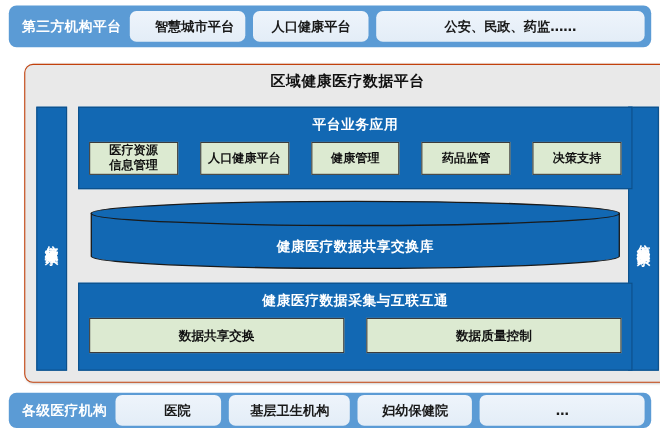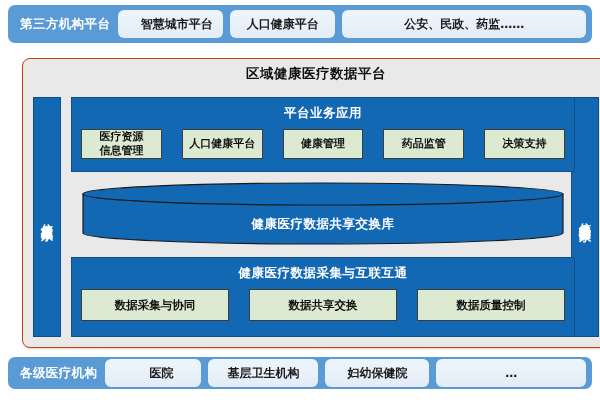--- a/index.html
+++ b/index.html
@@ -229,21 +229,20 @@
       <svg width="484" height="67" viewBox="0 0 484 67">
         <path d="M2,14 L2,53 C2,59 110,64 242,64 C374,64 482,59 482,53 L482,14 Z" fill="#1268b3" stroke="#1a1a1a" stroke-width="1.2"></path>
         <ellipse cx="242" cy="14" rx="240" ry="11" fill="#1268b3" stroke="#1a1a1a" stroke-width="1.2"></ellipse>
       </svg>
       <div id="db-label">健康医疗数据共享交换库</div>
     </div>
 
     <div class="section" id="section-collect">
       <div class="section-title">健康医疗数据采集与互联互通</div>
       <div class="green-row">
-        <div class="green-box">数据采集与协同</div>
         <div class="green-box">数据共享交换</div>
         <div class="green-box">数据质量控制</div>
       </div>
     </div>
 
   </div>
 
   <div class="edgebar" id="bottom-bar">
     <div class="edgebar-label">各级医疗机构</div>
     <div class="chip-row">

